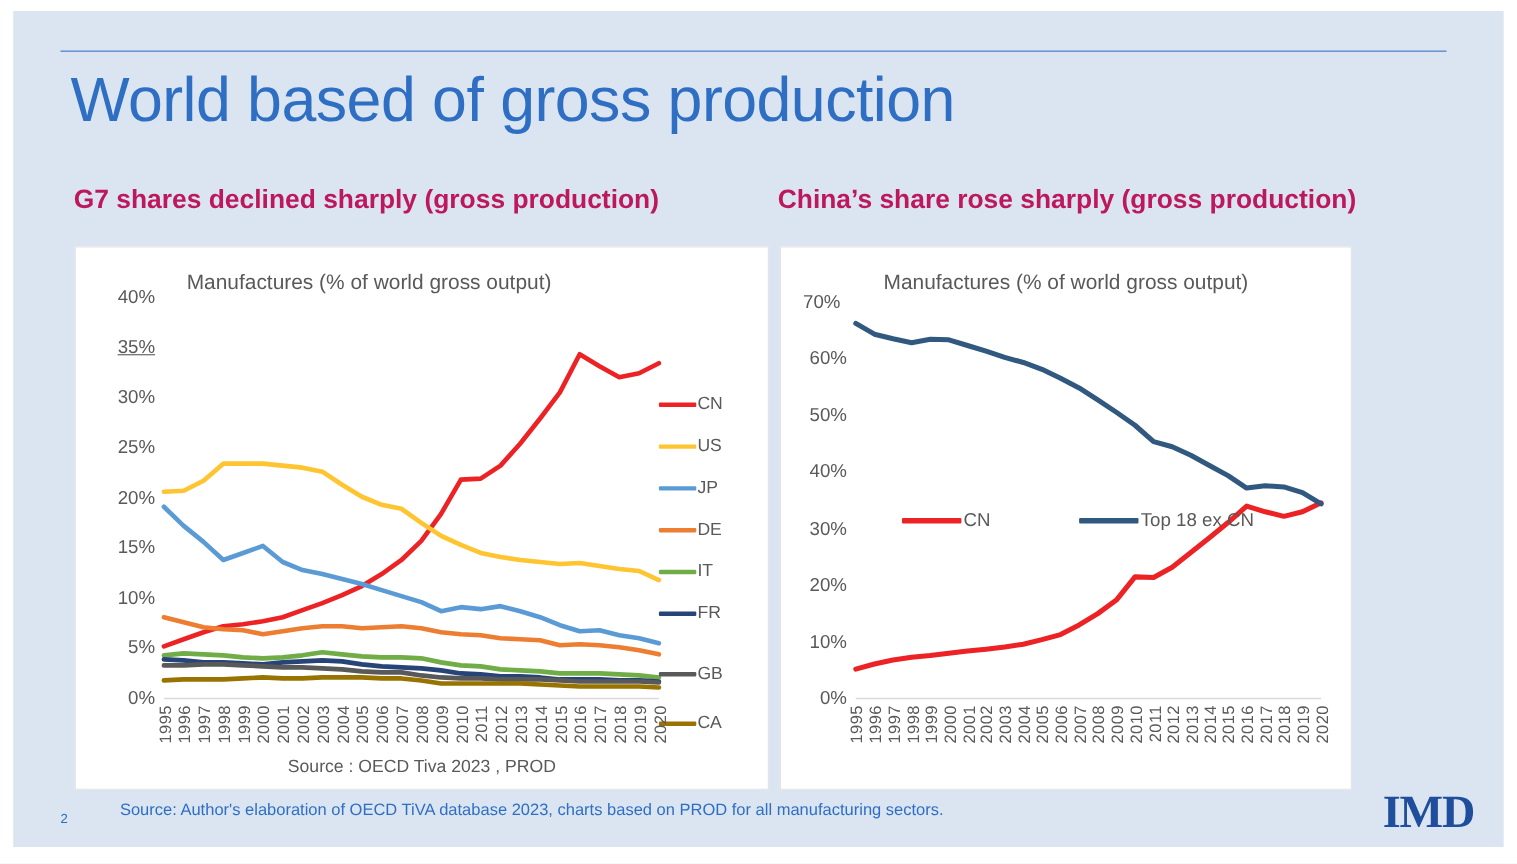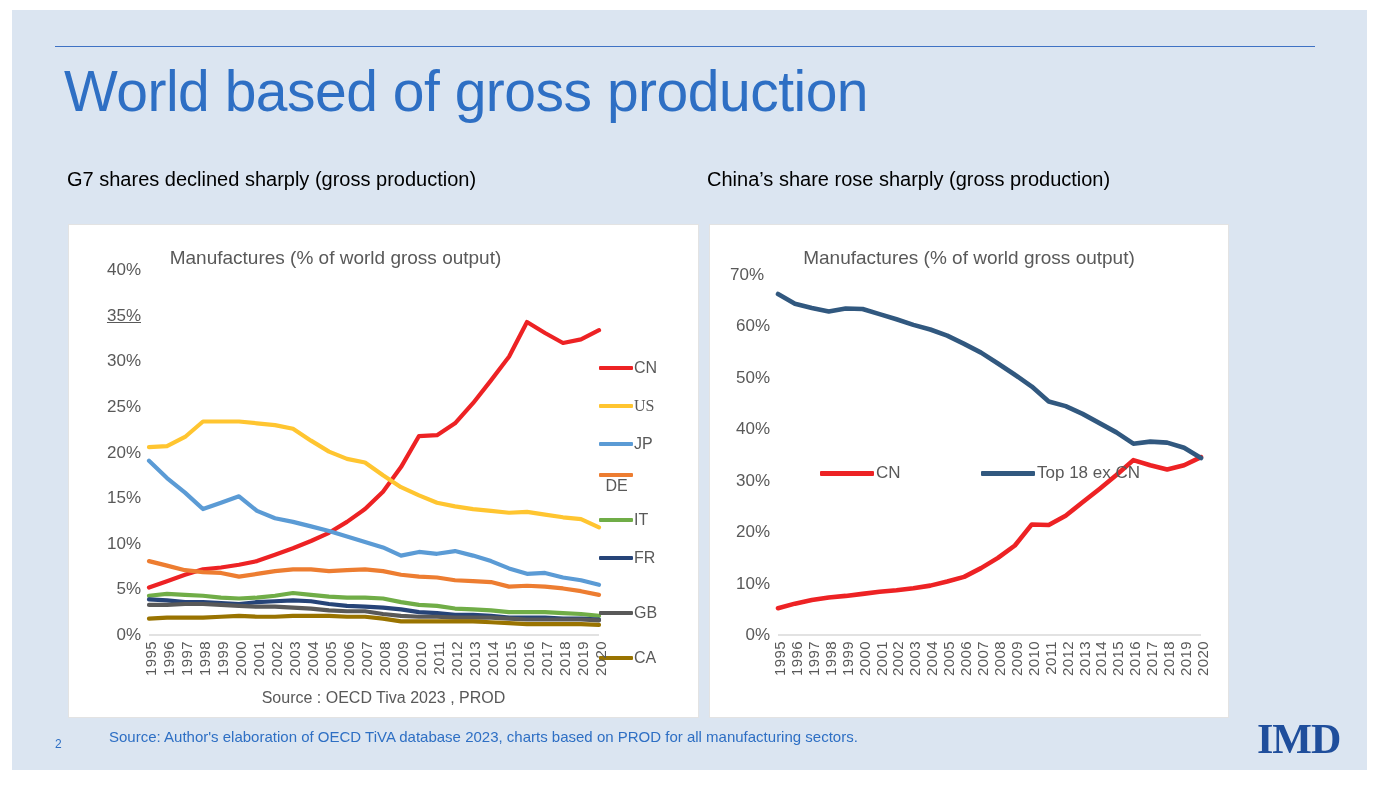--- a/index.html
+++ b/index.html
@@ -1,20 +1,20 @@
 <!DOCTYPE html>
 <html><head>
 <meta charset="utf-8">
 <style>
   html,body{margin:0;padding:0;background:#ffffff;}
   body{width:1379px;height:785px;font-family:"Liberation Sans",sans-serif;overflow:hidden;}
   #slide{position:absolute;left:12px;top:10px;width:1355px;height:760px;background:#dbe5f1;}
   #title-rule{position:absolute;left:43px;top:36px;width:1260px;height:0;border-top:1.6px solid #3f72c4;}
   #page-title{position:absolute;left:52px;top:52px;font-size:57px;color:#2e6fc4;font-weight:400;letter-spacing:-0.5px;line-height:1.05;white-space:nowrap;}
-  .subtitle{position:absolute;font-size:20px;color:#000000;white-space:nowrap;}
+  .subtitle{position:absolute;font-size:24px;color:#be185d;white-space:nowrap;font-weight:bold;}
   #subtitle-left{left:55px;top:158px;}
   #subtitle-right{left:695px;top:158px;}
 
   .chart-card{position:absolute;background:#ffffff;border:1px solid #e3e3e3;box-shadow:0 0 0 0 rgba(0,0,0,0);}
   #chart-left{left:56px;top:214px;width:629px;height:492px;}
   #chart-right{left:697px;top:214px;width:518px;height:492px;}
 
   .chart-title{position:absolute;width:100%;text-align:center;font-size:19px;color:#595959;top:18px;}
   #chart-left .chart-title{left:-48px;top:22px;width:100%;}
   #chart-right .chart-title{top:22px;}
@@ -61,29 +61,29 @@
           <path d="M 80.00 374.41 L 98.00 375.32 L 116.00 377.15 L 134.00 377.15 L 152.00 378.06 L 170.00 378.98 L 188.00 377.15 L 206.00 376.24 L 224.00 375.32 L 242.00 376.24 L 260.00 378.98 L 278.00 380.80 L 296.00 381.71 L 314.00 382.63 L 332.00 384.45 L 350.00 387.19 L 368.00 388.10 L 386.00 389.93 L 404.00 389.93 L 422.00 390.84 L 440.00 392.66 L 458.00 392.66 L 476.00 392.66 L 494.00 393.57 L 512.00 393.57 L 530.00 394.49" fill="none" stroke="#264478" stroke-width="4.2" stroke-linejoin="round" stroke-linecap="round"></path>
           <path d="M 80.00 379.89 L 98.00 379.89 L 116.00 378.98 L 134.00 378.98 L 152.00 379.89 L 170.00 380.80 L 188.00 381.71 L 206.00 381.71 L 224.00 382.63 L 242.00 383.54 L 260.00 385.36 L 278.00 386.27 L 296.00 386.27 L 314.00 389.01 L 332.00 390.84 L 350.00 391.75 L 368.00 391.75 L 386.00 392.66 L 404.00 392.66 L 422.00 392.66 L 440.00 393.57 L 458.00 394.49 L 476.00 394.49 L 494.00 394.49 L 512.00 394.49 L 530.00 395.40" fill="none" stroke="#595959" stroke-width="4.2" stroke-linejoin="round" stroke-linecap="round"></path>
           <path d="M 80.00 393.57 L 98.00 392.66 L 116.00 392.66 L 134.00 392.66 L 152.00 391.75 L 170.00 390.84 L 188.00 391.75 L 206.00 391.75 L 224.00 390.84 L 242.00 390.84 L 260.00 390.84 L 278.00 391.75 L 296.00 391.75 L 314.00 393.57 L 332.00 396.31 L 350.00 396.31 L 368.00 396.31 L 386.00 396.31 L 404.00 396.31 L 422.00 397.23 L 440.00 398.14 L 458.00 399.05 L 476.00 399.05 L 494.00 399.05 L 512.00 399.05 L 530.00 399.96" fill="none" stroke="#997300" stroke-width="4.2" stroke-linejoin="round" stroke-linecap="round"></path>
         </svg>
       </div>
     <div id="left-legend-host" style="position: absolute; left: 0px; top: 0px;">
         <div class="legend-item" style="left: 530px; top: 134px;">
           <span class="legend-swatch" style="background: rgb(237, 34, 36);"></span>
           <span class="legend-label">CN</span>
         </div>
-        <div class="legend-item" style="left: 530px; top: 172px; font-family: Liberation Serif, serif;">
+        <div class="legend-item" style="left: 530px; top: 172px;">
           <span class="legend-swatch" style="background: rgb(255, 197, 48);"></span>
           <span class="legend-label">US</span>
         </div>
         <div class="legend-item" style="left: 530px; top: 210px;">
           <span class="legend-swatch" style="background: rgb(91, 155, 213);"></span>
           <span class="legend-label">JP</span>
         </div>
-        <div class="legend-item" style="left: 530px; top: 248px; flex-direction: column;">
+        <div class="legend-item" style="left: 530px; top: 248px;">
           <span class="legend-swatch" style="background: rgb(237, 125, 49);"></span>
           <span class="legend-label">DE</span>
         </div>
         <div class="legend-item" style="left: 530px; top: 286px; text-align: center;">
           <span class="legend-swatch" style="background: rgb(112, 173, 71);"></span>
           <span class="legend-label">IT</span>
         </div>
         <div class="legend-item" style="left: 530px; top: 324px;">
           <span class="legend-swatch" style="background: rgb(38, 68, 120);"></span>
           <span class="legend-label">FR</span>

